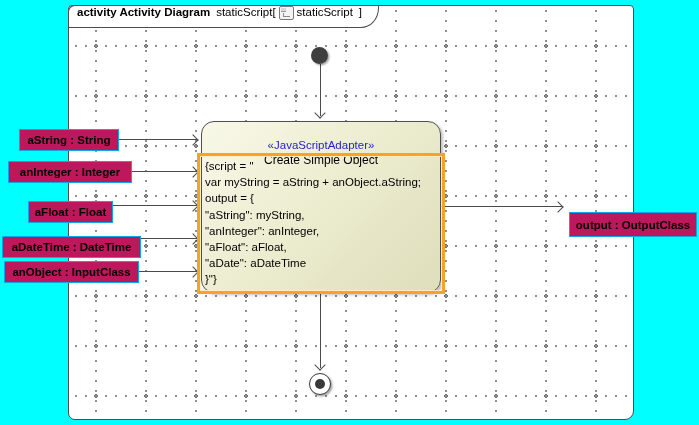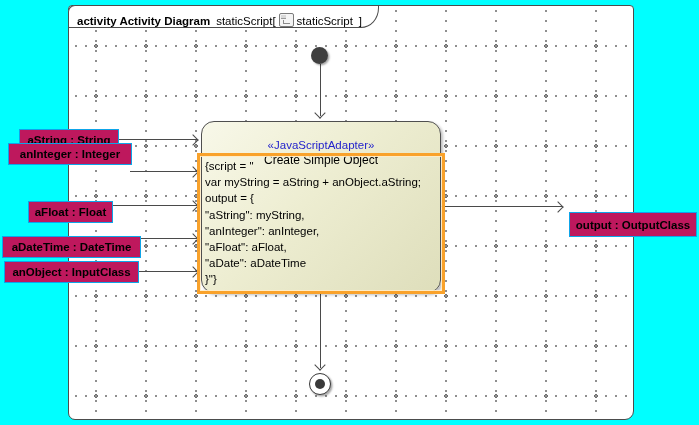--- a/index.html
+++ b/index.html
@@ -21,21 +21,21 @@
     background-position:2px 15px, 2px 0px, 2px 15px;
     border:1px solid #4C4C4C;
     border-radius:4px 4px 9px 7px;
   }
   .frame-tab{
     position:absolute;left:68px;top:5px;width:301px;height:21px;
     background:#FFFFFF;
     border:1px solid #4C4C4C;
     border-top-left-radius:7px;
     border-bottom-right-radius:18px 20px;
-    display:flex;align-items:flex-end;
+    display:flex;align-items:flex-start;
     padding-left:8px;
     font-size:11.5px;white-space:nowrap;
     z-index:5;
   }
   .frame-tab b{font-weight:bold;}
   .tab-sep{width:6px;flex:0 0 auto;}
   .diag-icon{
     flex:0 0 auto;width:13px;height:12px;margin:0 3px;
     border:1px solid #7a7a7a;border-radius:2px;background:#f4f4f4;
     position:relative;
@@ -137,21 +137,21 @@
     <div>"aFloat": aFloat,</div>
     <div>"aDate": aDateTime</div>
     <div>}"}</div>
   </div>
 </div>
 
 <div class="pin" style="left:19px;top:129px;width:98px;height:20px;">aString : String</div>
 <div class="hline" style="left:117px;top:139px;width:80px;"></div>
 <div class="chev chev-right" style="left:189px;top:135.5px;"></div>
 
-<div class="pin" style="left:8px;top:143px;width:122px;height:20px;">anInteger : Integer</div>
+<div class="pin" style="left:8px;top:161px;width:122px;height:20px;">anInteger : Integer</div>
 <div class="hline" style="left:130px;top:171px;width:67px;"></div>
 <div class="chev chev-right" style="left:189px;top:167.5px;"></div>
 
 <div class="pin" style="left:28px;top:201px;width:83px;height:20px;">aFloat : Float</div>
 <div class="hline" style="left:111px;top:205px;width:86px;"></div>
 <div class="chev chev-right" style="left:189px;top:201.5px;"></div>
 
 <div class="pin" style="left:2px;top:236px;width:137px;height:20px;">aDateTime : DateTime</div>
 <div class="hline" style="left:139px;top:238px;width:58px;"></div>
 <div class="chev chev-right" style="left:189px;top:234.5px;"></div>

